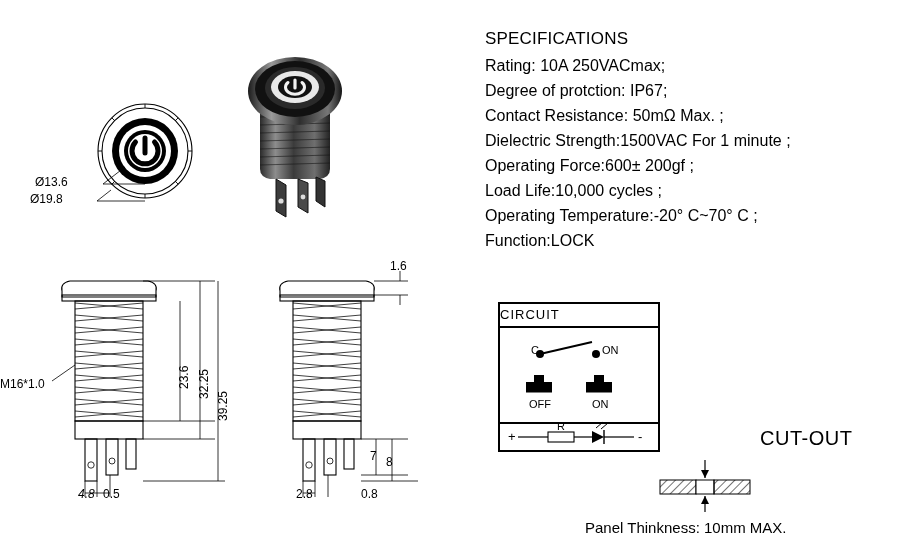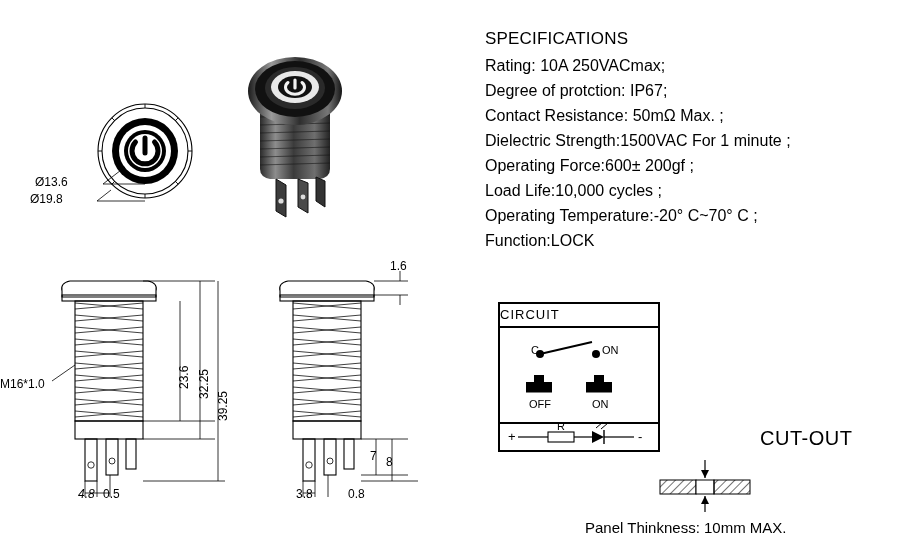--- a/index.html
+++ b/index.html
@@ -249,22 +249,22 @@
       <line x1="142" y1="26" x2="142" y2="36" class="thin"></line>
 
       <line x1="45" y1="224" x2="57" y2="224" class="thin"></line>
       <line x1="45" y1="212" x2="45" y2="228" class="thin"></line>
       <line x1="57" y1="212" x2="57" y2="228" class="thin"></line>
       <line x1="70" y1="206" x2="70" y2="228" class="thin"></line>
     </svg>
     <div class="abs dim" style="left:132px;top:-10px;">1.6</div>
     <div class="abs dim" style="left:112px;top:180px;">7</div>
     <div class="abs dim" style="left:128px;top:186px;">8</div>
-    <div class="abs dim" style="left:38px;top:218px;">3.8</div>
-    <div class="abs dim" style="left:55px;top:218px;padding-left:35px;">0.8</div>
+    <div class="abs dim" style="left:38px;top:218px;">2.8</div>
+    <div class="abs dim" style="left:68px;top:218px;padding-left:35px;">0.8</div>
   </div>
 
   <div class="abs" id="circuit">
     <div class="chead">CIRCUIT</div>
     <div class="cbody">
       <svg width="154" height="94" viewBox="0 0 154 94" style="position:absolute;left:0;top:0;">
 
         <circle cx="40" cy="26" r="4" fill="#000"></circle>
         <circle cx="96" cy="26" r="4" fill="#000"></circle>
         <line x1="40" y1="26" x2="92" y2="14" stroke="#000" stroke-width="2"></line>

